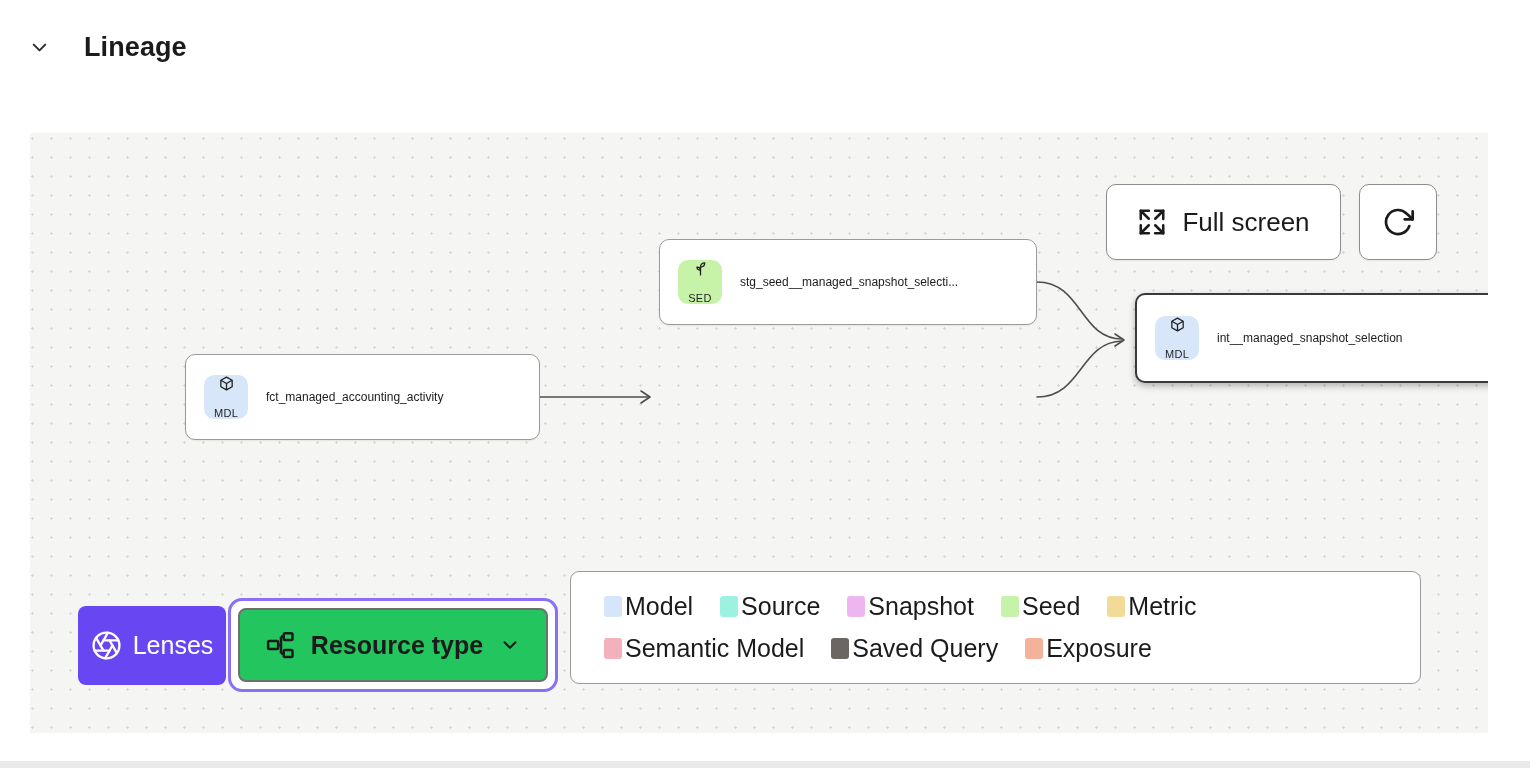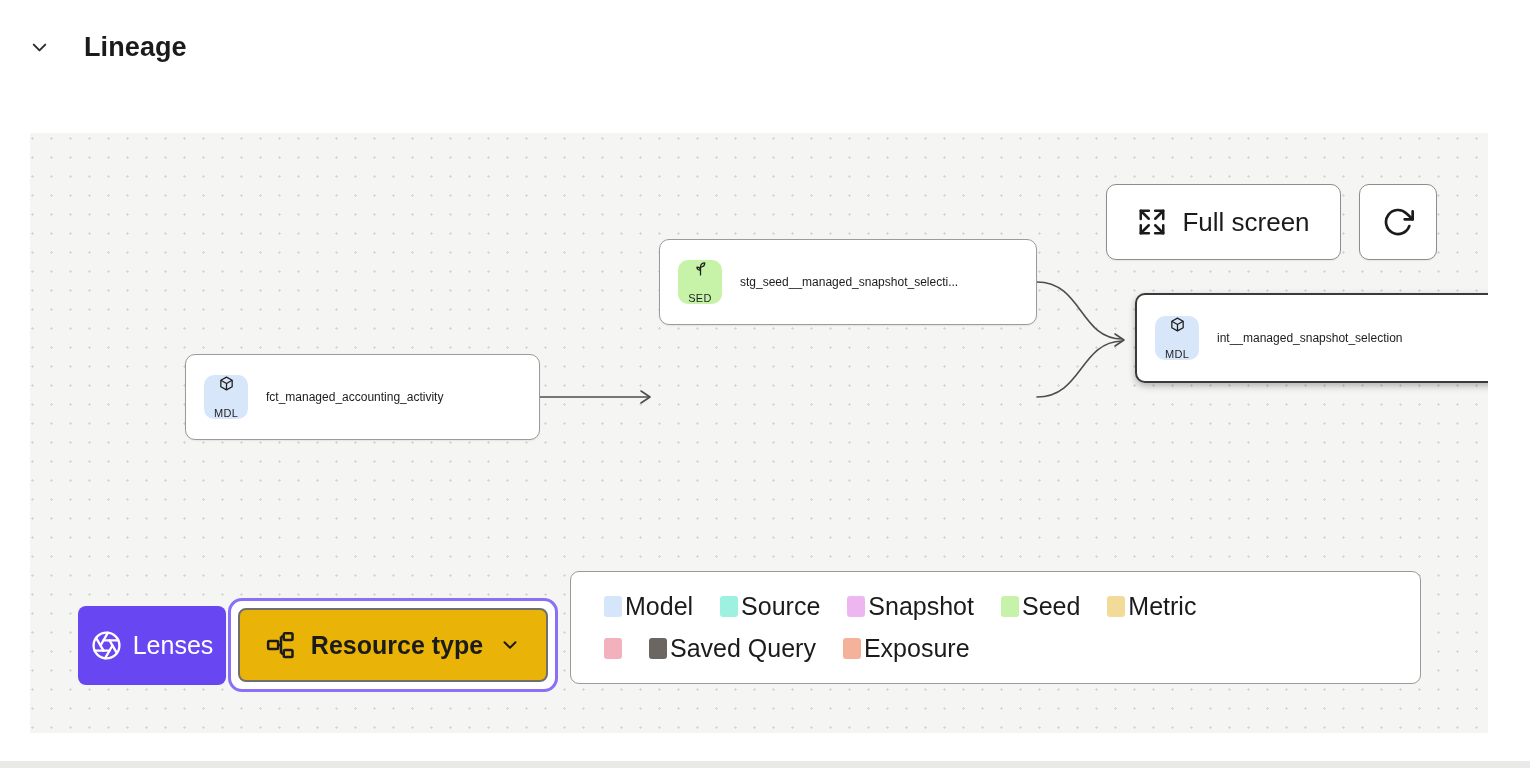--- a/index.html
+++ b/index.html
@@ -99,21 +99,21 @@
   .lenses-btn svg { stroke: #fff; width: 31px; height: 31px; }
   .resource-ring {
     position: absolute; left: 198px; top: 465px;
     width: 330px; height: 94px;
     background: #fff;
     border: 3px solid #8a6ff7;
     border-radius: 14px;
   }
   .resource-btn {
     position: absolute; inset: 7px;
-    background: #eab308;
+    background: #22c55e;
     border: 2px solid #6f6f6f;
     border-radius: 8px;
     display: flex; align-items: center; justify-content: center; gap: 16px;
     font-size: 25px; font-weight: 700;
     cursor: pointer;
   }
   .resource-btn svg { stroke: #1b1b1b; }
 
   
   .bottom-divider {
@@ -216,20 +216,21 @@
         <span>Seed</span>
       </span>
       <span class="legend-item">
         <span class="swatch" style="background-color: rgb(242, 219, 153);"></span>
         <span>Metric</span>
       </span>
     </div>
     <div class="legend-row">
       <span class="legend-item">
         <span class="swatch" style="background-color: rgb(242, 177, 188);"></span>
+        <span>Semantic Model</span>
       </span>
       <span class="legend-item">
         <span class="swatch" style="background-color: rgb(107, 102, 97);"></span>
         <span>Saved Query</span>
       </span>
       <span class="legend-item">
         <span class="swatch" style="background-color: rgb(243, 178, 153);"></span>
         <span>Exposure</span>
       </span>
     </div>

